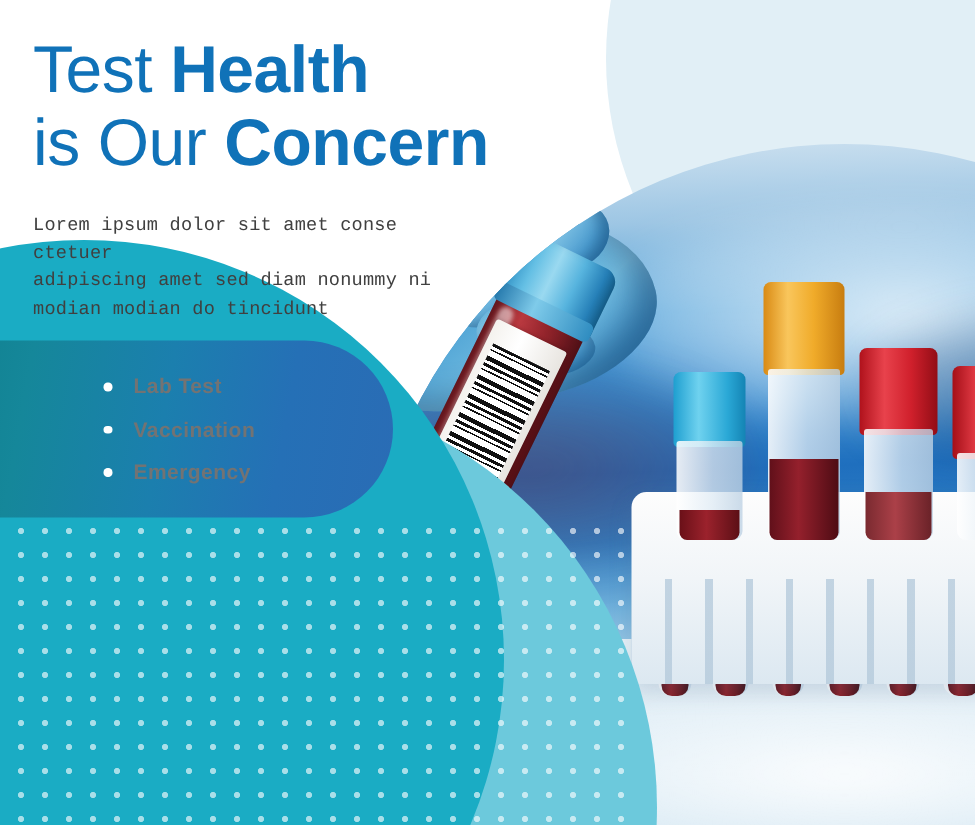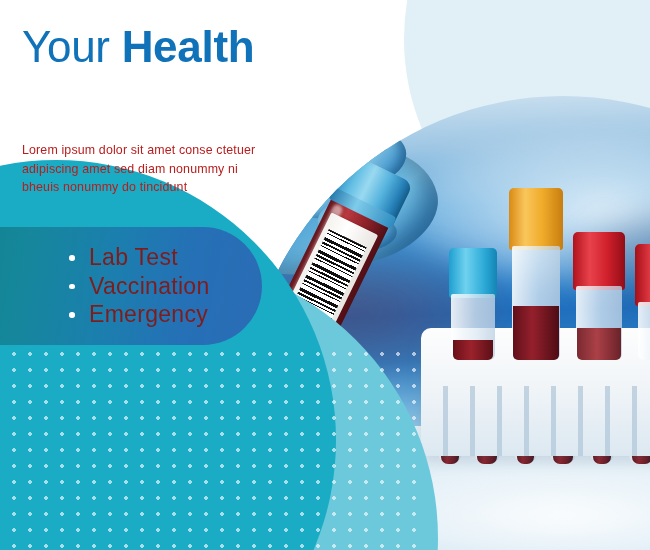--- a/index.html
+++ b/index.html
@@ -312,26 +312,27 @@
     position: absolute;
     left: 68px;
     top: 243px;
     width: 200px;
     list-style: none;
     margin: 0;
     padding: 0;
   }
   .service-item {
     position: relative;
-    color: #7f1d1d;
-    font-size: 23px;
+    color: #737373;
+    font-size: 14px;
     line-height: 28.5px;
     letter-spacing: 0.3px;
     padding-left: 21px;
     white-space: nowrap;
+    font-weight: bold;
   }
   .service-item::before {
     content: "";
     position: absolute;
     left: 1px;
     top: 12px;
     width: 5.5px;
     height: 5.5px;
     border-radius: 50%;
     background: #ffffff;
@@ -351,24 +352,25 @@
   }
   .hl-line { display: block; }
   .hl-light { font-weight: 300; }
   .hl-bold  { font-weight: 700; }
 
   .body-copy {
     position: absolute;
     left: 22px;
     top: 141px;
     width: 275px;
-    color: #b91c1c;
+    color: #404040;
     font-size: 12.4px;
     line-height: 18.5px;
     letter-spacing: 0.15px;
+    font-family: Liberation Mono, monospace;
   }
   .body-copy span { display: block; }
 </style>
 </head>
 <body>
 
 <div id="banner">
 
   <div class="pale-circle"></div>
 
@@ -453,22 +455,23 @@
   <div class="dots"></div>
 
   <div class="pill"></div>
   <ul class="service-list">
     <li class="service-item">Lab Test</li>
     <li class="service-item">Vaccination</li>
     <li class="service-item">Emergency</li>
   </ul>
 
   <div class="headline">
-    <span class="hl-line"><span class="hl-light">Your </span><span class="hl-bold">Health</span></span>
+    <span class="hl-line"><span class="hl-light">Test </span><span class="hl-bold">Health</span></span>
+    <span class="hl-line"><span class="hl-light">is Our </span><span class="hl-bold">Concern</span></span>
   </div>
 
   <div class="body-copy">
     <span>Lorem ipsum dolor sit amet conse ctetuer</span>
     <span>adipiscing amet sed diam nonummy ni</span>
-    <span>bheuis nonummy do tincidunt</span>
+    <span>modian modian do tincidunt</span>
   </div>
 
 </div>
 
 </body></html>

